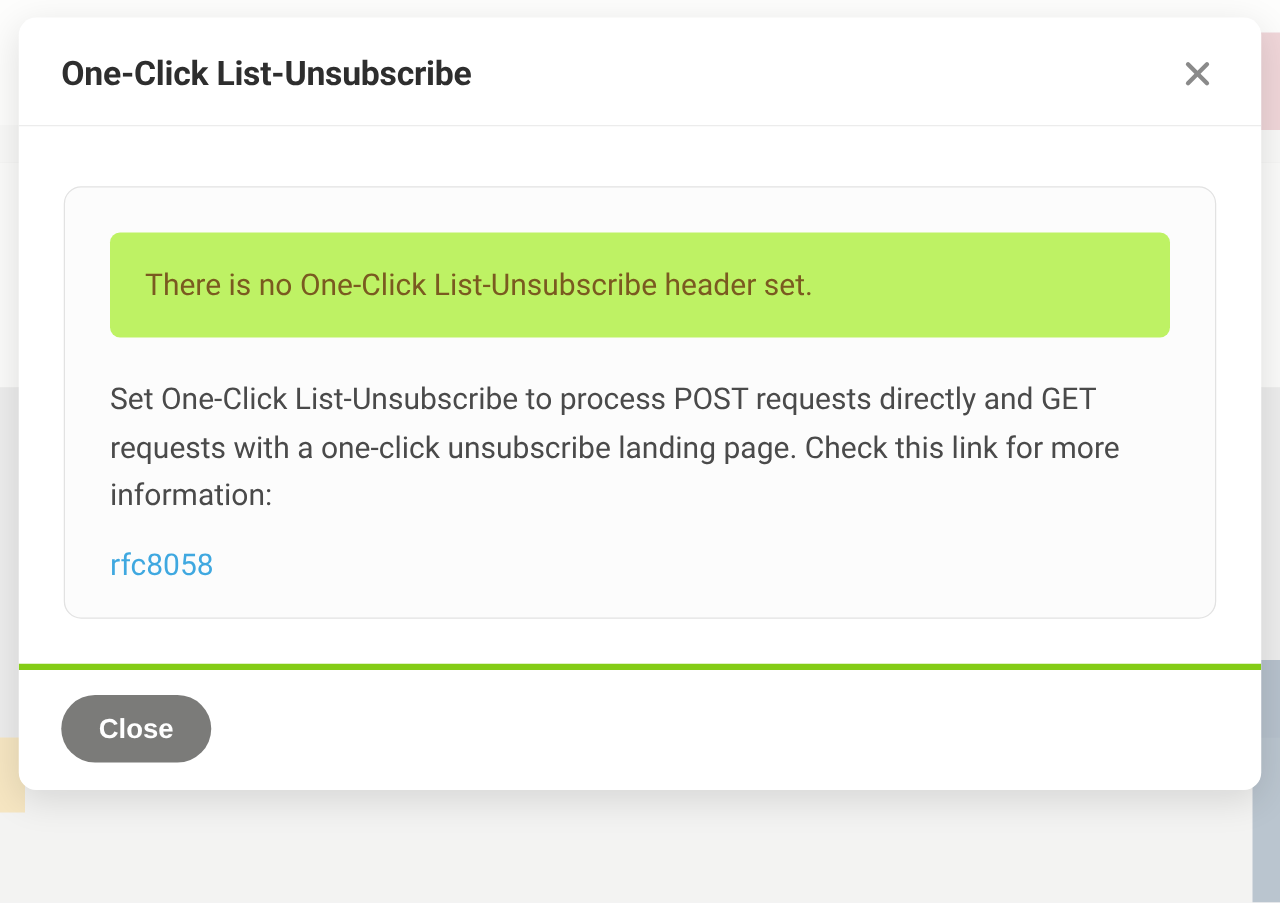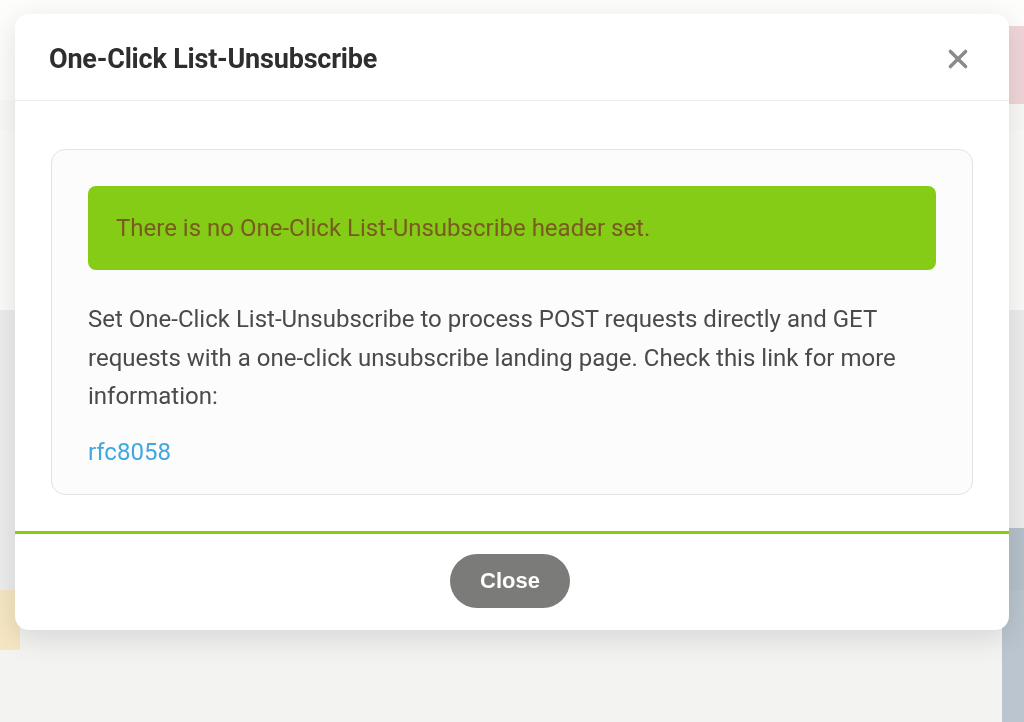--- a/index.html
+++ b/index.html
@@ -85,21 +85,21 @@
     .modal-body {
       padding: 48px 36px 36px 36px;
     }
     .panel {
       border: 1px solid #e2e2e2;
       border-radius: 14px;
       background: #fcfcfc;
       padding: 36px 36px 28px 36px;
     }
     .alert {
-      background: #84cc16;
+      background: #bef264;
       border-radius: 8px;
       padding: 26px 28px;
       margin-bottom: 30px;
     }
     .alert-text {
       font-size: 24px;
       color: #7a5a20;
       line-height: 1.35;
     }
     .info-text {
@@ -109,24 +109,24 @@
     }
     .info-link {
       display: inline-block;
       margin-top: 22px;
       font-size: 24px;
       color: #3fa8e0;
       text-decoration: none;
       cursor: pointer;
     }
     .modal-footer {
-      border-top: 3px solid #84cc16;
+      border-top: 5px solid #84cc16;
       padding: 20px 38px 22px 34px;
       display: flex;
-      justify-content: center;
+      justify-content: flex-start;
     }
     .close-btn {
       background: #7b7b79;
       color: #ffffff;
       font-size: 22px;
       font-weight: 600;
       border: none;
       border-radius: 28px;
       padding: 14px 30px;
       cursor: pointer;

